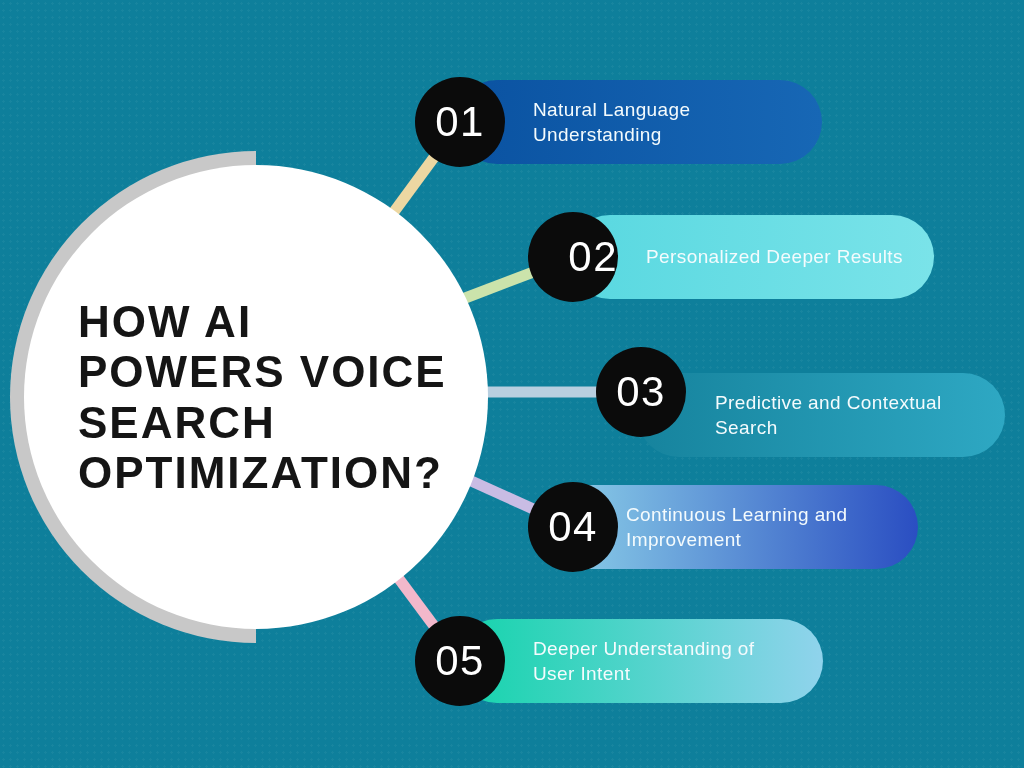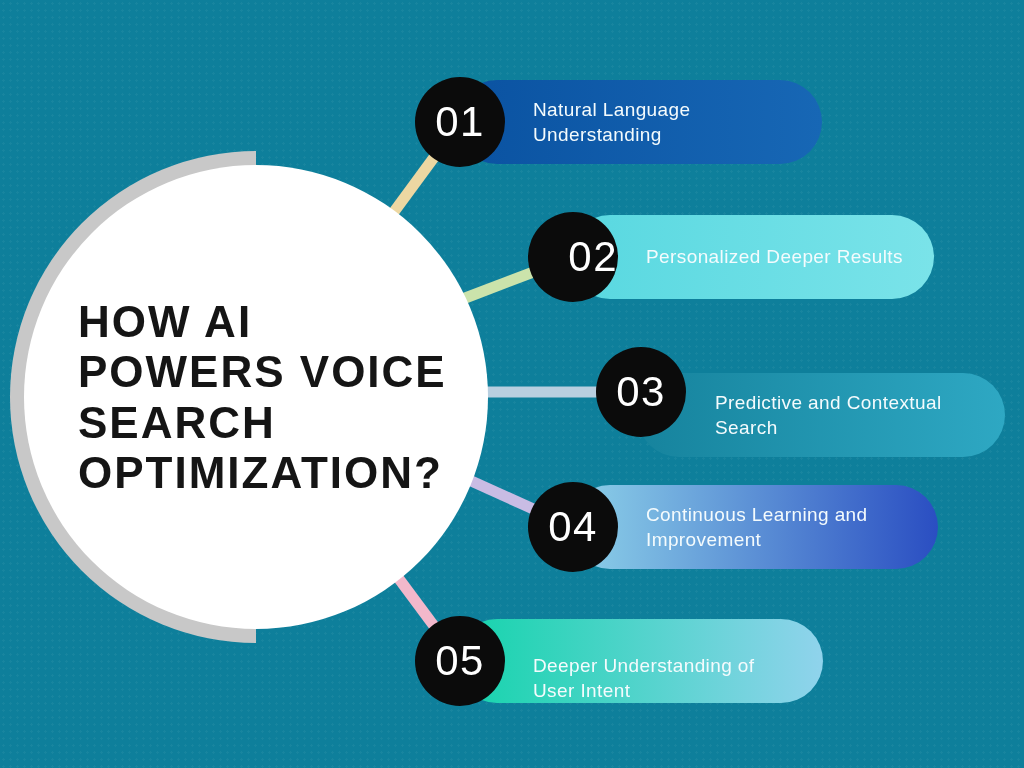--- a/index.html
+++ b/index.html
@@ -71,24 +71,24 @@
   
   #row-0 .pill{left:455px;top:80px;width:367px;}
   #row-0 .num-circle{left:415px;top:77px;}
   #row-0 .pill-label{max-width:215px;}
   #row-1 .pill{left:568px;top:215px;width:366px;}
   #row-1 .num-circle{left:528px;top:212px;justify-content:flex-end;}
   #row-1 .pill-label{max-width:285px;}
   #row-2 .pill{left:637px;top:350px;width:368px;margin-top:23px;}
   #row-2 .num-circle{left:596px;top:347px;}
   #row-2 .pill-label{max-width:260px;}
-  #row-3 .pill{left:568px;top:485px;width:370px;}
+  #row-3 .pill{left:548px;top:485px;width:370px;}
   #row-3 .num-circle{left:528px;top:482px;}
   #row-3 .pill-label{max-width:250px;}
-  #row-4 .pill{left:455px;top:619px;width:368px;align-items:flex-end;}
+  #row-4 .pill{left:455px;top:619px;width:368px;}
   #row-4 .num-circle{left:415px;top:616px;}
   #row-4 .pill-label{max-width:260px;}
 </style>
 </head>
 <body>
 
 <div class="stage">
 
   <svg class="decor" width="1024" height="768" viewBox="0 0 1024 768">
 

